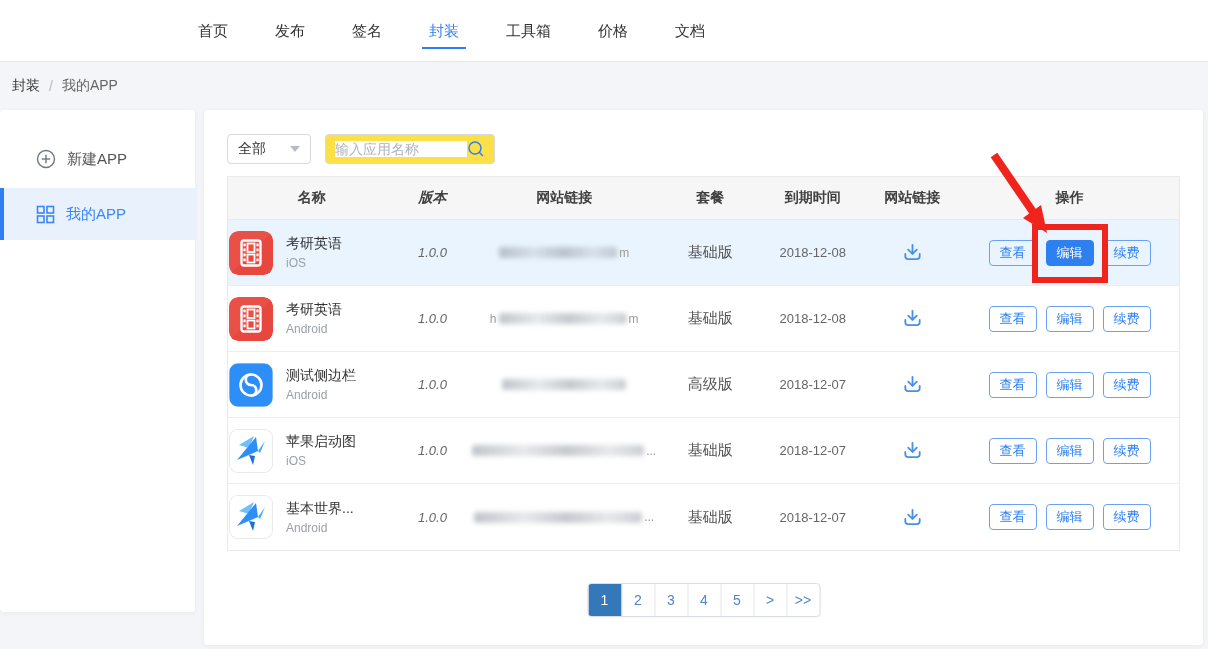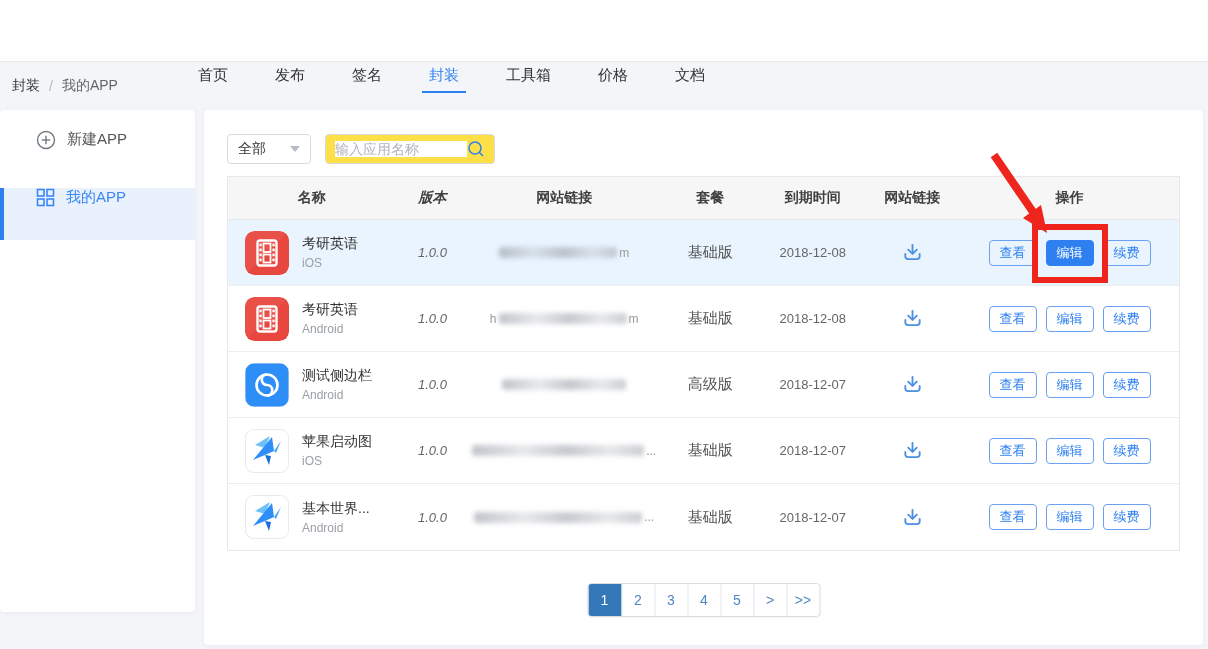--- a/index.html
+++ b/index.html
@@ -1,34 +1,34 @@
 <!DOCTYPE html>
 <html><head>
 <meta charset="utf-8">
 <style>
   * { margin:0; padding:0; box-sizing:border-box; }
   body { font-family:"Liberation Sans","DejaVu Sans",sans-serif; background:#f3f5f8; }
   .page { position:relative; width:1208px; height:649px; overflow:hidden; background:#f3f5f8; }
 
   
   .topbar { position:absolute; top:0; left:0; width:1208px; height:62px; background:#fff; border-bottom:1px solid #e8e8e8; }
-  .topnav { position:absolute; left:198px; top:0; height:62px; display:flex; align-items:center; gap:47px;margin-top:44px; }
+  .topnav { position:absolute; left:198px; top:0; height:62px; display:flex; align-items:center; gap:47px; }
   .nav-item { position:relative; height:62px; line-height:62px; font-size:15px; color:#333; cursor:pointer; white-space:nowrap; }
   .nav-item.active { color:#2e80f0; }
   .nav-item.active::after { content:""; position:absolute; left:-7px; right:-7px; bottom:13px; height:2px; background:#2e80f0; }
 
   
   .breadcrumb { position:absolute; top:62px; left:0; height:48px; display:flex; align-items:center; padding-left:12px; gap:9px; font-size:14px; }
   .bc-section { color:#333; }
   .bc-sep { color:#b5b9bf; }
   .bc-current { color:#666; }
 
   
   .sidebar { position:absolute; left:0; top:110px; width:195px; height:502px; background:#fff; border-radius:4px; box-shadow:0 1px 5px rgba(0,0,0,.05); }
-  .side-item { display:flex; gap:11px; padding-left:36px; font-size:15px; color:#555; cursor:pointer; }
+  .side-item { display:flex; align-items:center; gap:11px; padding-left:36px; font-size:15px; color:#555; cursor:pointer; }
   .side-item.new { margin-top:20px; height:58px; }
   .side-item.mine { height:52px; background:#e8f1fc; color:#3a87f5; position:relative; }
   .side-item.mine::before { content:""; position:absolute; left:0; top:0; bottom:0; width:4px; background:#2e80f0; }
   .side-item svg { flex:0 0 auto; }
 
   
   .main-card { position:absolute; left:204px; top:110px; width:999px; height:535px; background:#fff; border-radius:4px; box-shadow:0 1px 5px rgba(0,0,0,.05); }
 
   
   .controls { position:absolute; left:23px; top:24px; display:flex; gap:14px; }
@@ -39,21 +39,21 @@
   .search-box input::placeholder { color:#b0b3ba; }
 
   
   .apps-table { position:absolute; left:23px; top:66px; width:953px; border:1px solid #e9e9e9; }
   .t-head { display:flex; height:43px; background:#f6f6f7; border-bottom:1px solid #e9e9e9; }
   .t-head .cell { font-size:14px; font-weight:bold; color:#404040; }
   .t-row { display:flex; height:66px; background:#fff; border-bottom:1px solid #ededed; }
   .t-row:last-child { border-bottom:none; }
   .t-row.highlight { background:#e9f4fe; }
   .cell { display:flex; align-items:center; justify-content:center; }
-  .c1 { width:17.6%; justify-content:flex-start; padding-left:17px; }
+  .c1 { width:17.6%; justify-content:flex-start; padding-left:1px; }
   .c2 { width:7.8%;font-style:italic; }
   .c3 { width:19.9%; }
   .c4 { width:10.8%; }
   .c5 { width:10.8%; }
   .c6 { width:10.1%; }
   .c7 { width:23%; }
 
   .app-ico { width:44px; height:44px; border-radius:9px; flex:0 0 auto; }
   .name-block { margin-left:13px; display:flex; flex-direction:column; gap:3px; }
   .app-name { font-size:14px; color:#333; }

